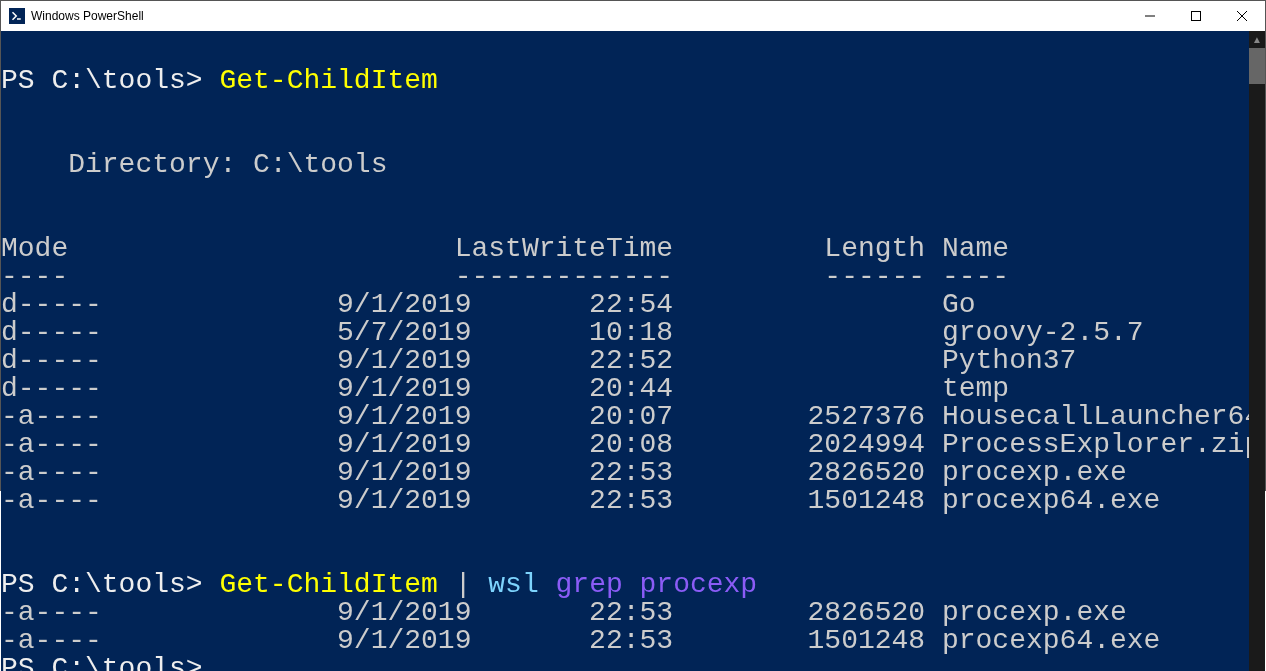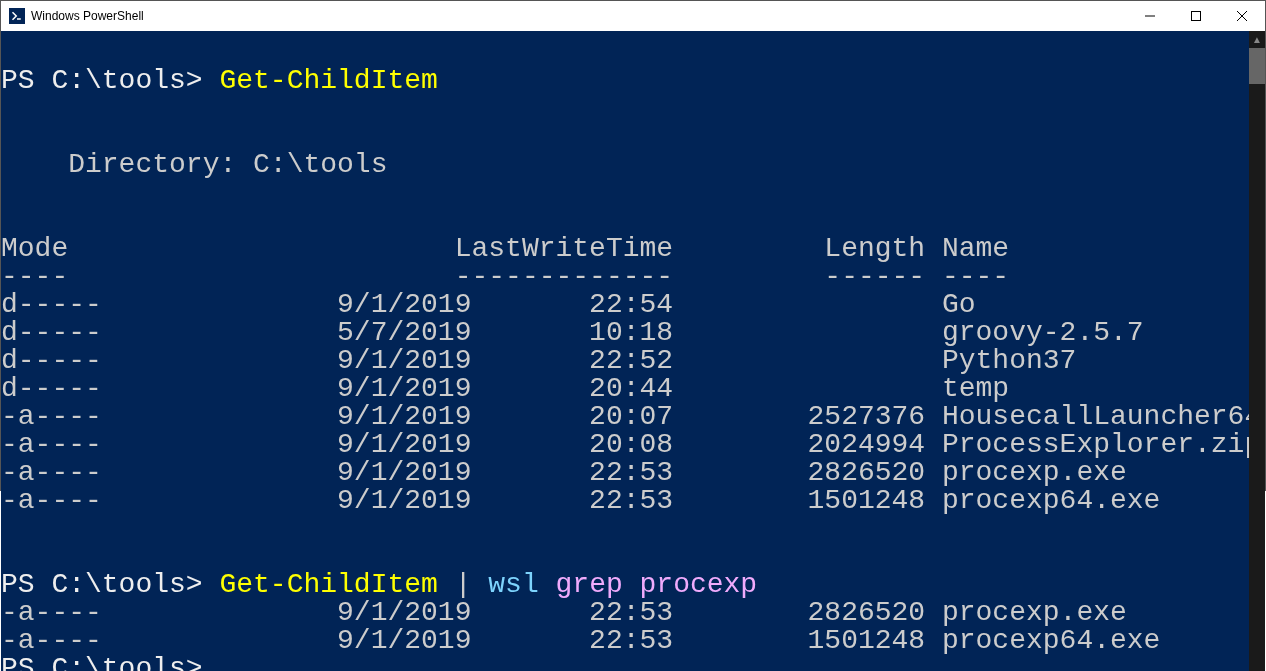--- a/index.html
+++ b/index.html
@@ -12,21 +12,21 @@
   .titlebar .spacer { flex: 1 1 auto; }
   .titlebar .win-btn { width: 46px; height: 30px; display:flex; align-items:center; justify-content:center; }
   .titlebar .win-btn svg { width:10px; height:10px; stroke:#000; stroke-width:1; fill:none; }
   .client { flex: 1 1 auto; display:flex; flex-direction: column; background:#012456; position:relative; }
   .terminal-wrap { flex:1 1 auto; display:flex; overflow:hidden; }
   .terminal { flex:1 1 auto; background:#012456; color:#cccccc; font-family: Consolas, "Courier New", monospace; font-size: 28px; line-height: 28px; white-space: pre; padding: 0 0 0 0; overflow:hidden;margin-top:36px; }
   .prompt { color:#eeeeee; }
   .cmd { color:#ffff00; }
   .pipe { color:#cccccc; }
   .wsl { color:#7dd3fc; }
-  .arg { color:#f0abfc; }
+  .arg { color:#8b5cf6; }
   .vscroll { width:17px; background:#1a1a1a; display:flex; flex-direction:column; }
   .vscroll .up, .vscroll .down { height:17px; display:flex; align-items:center; justify-content:center; color:#888; font-size:10px; }
   .vscroll .track { flex:1; position:relative; }
   .vscroll .thumb { position:absolute; left:0; right:0; top:0; height:36px; background:#666; }
   .hscroll { height:17px; background:#1a1a1a; display:flex; }
   .hscroll .left, .hscroll .right { width:17px; display:flex; align-items:center; justify-content:center; color:#888; font-size:10px;}
   .hscroll .track { flex:1; position:relative; }
   .hscroll .thumb { position:absolute; top:0; bottom:0; left:0; right:30px; background:#666; }
   .hscroll .grip { width:17px; height:17px; background:#1a1a1a; display:flex; align-items:flex-end; justify-content:flex-end; }
   .hscroll .grip svg { width:12px; height:12px; }

